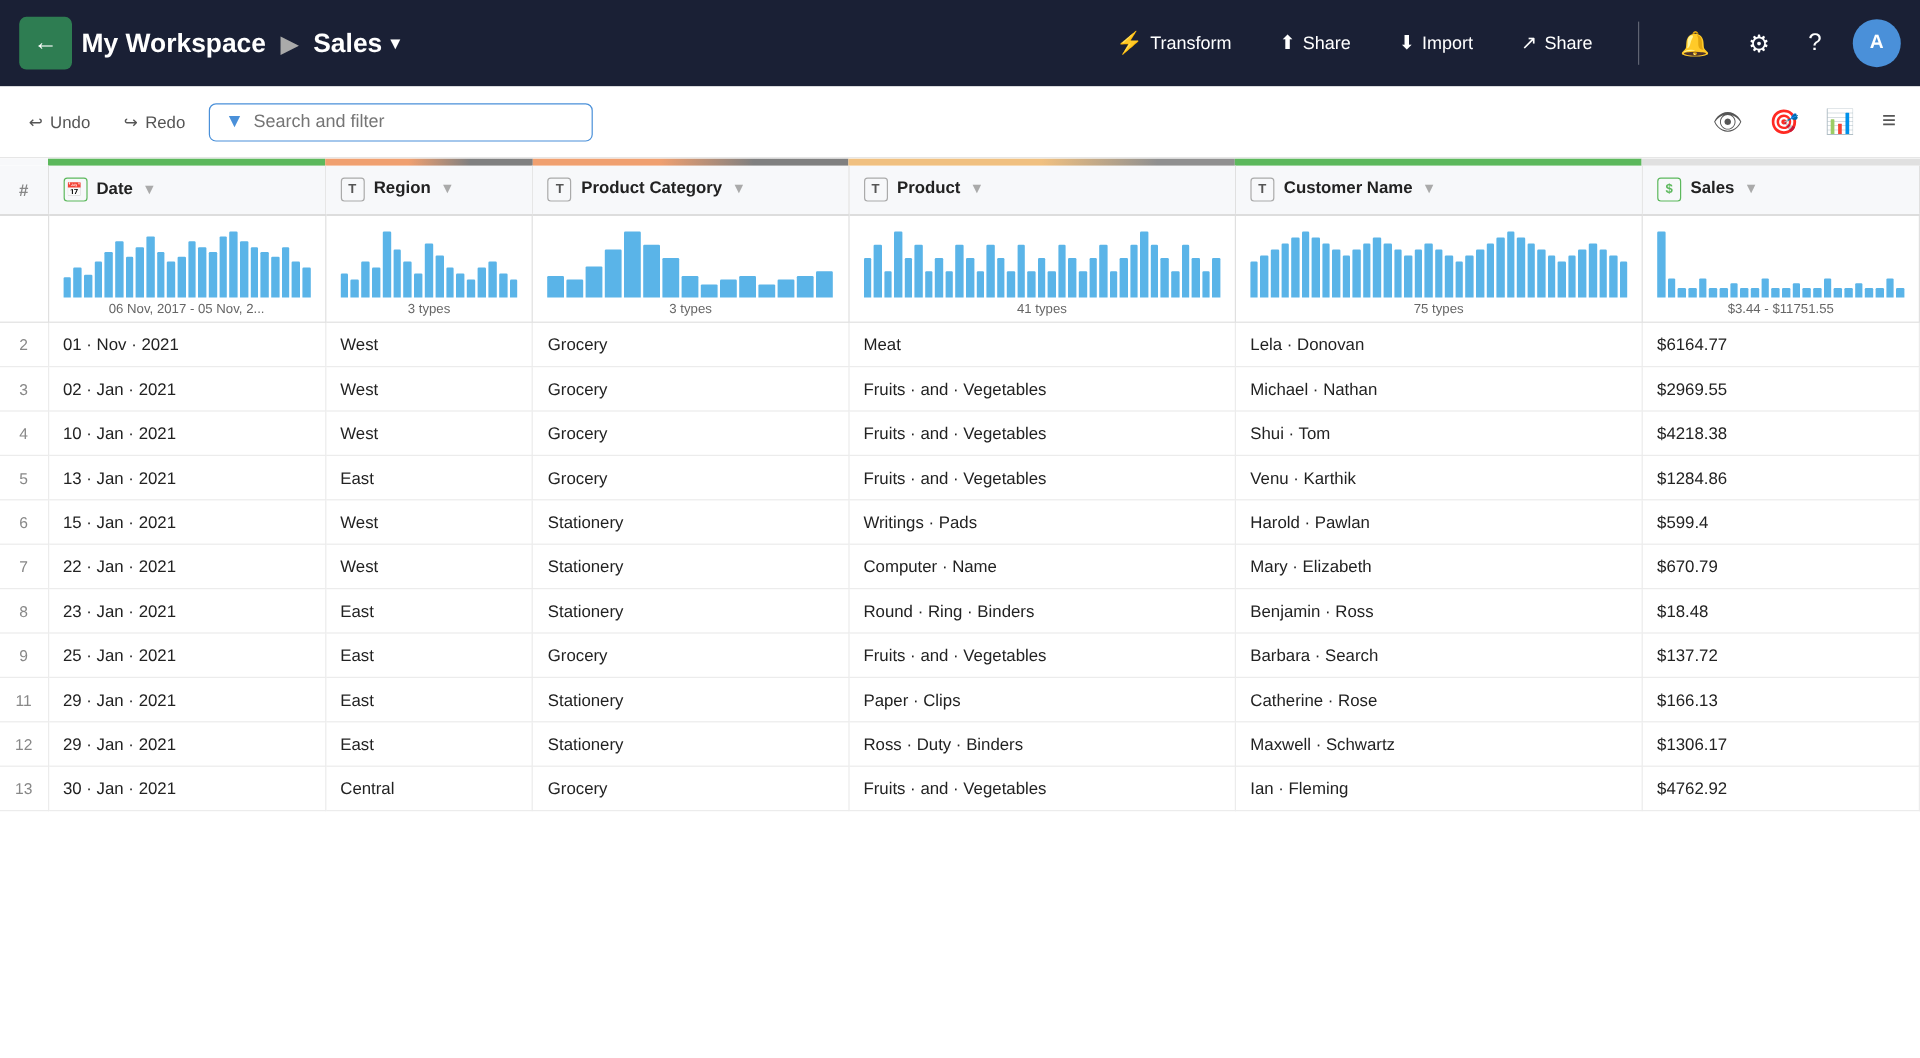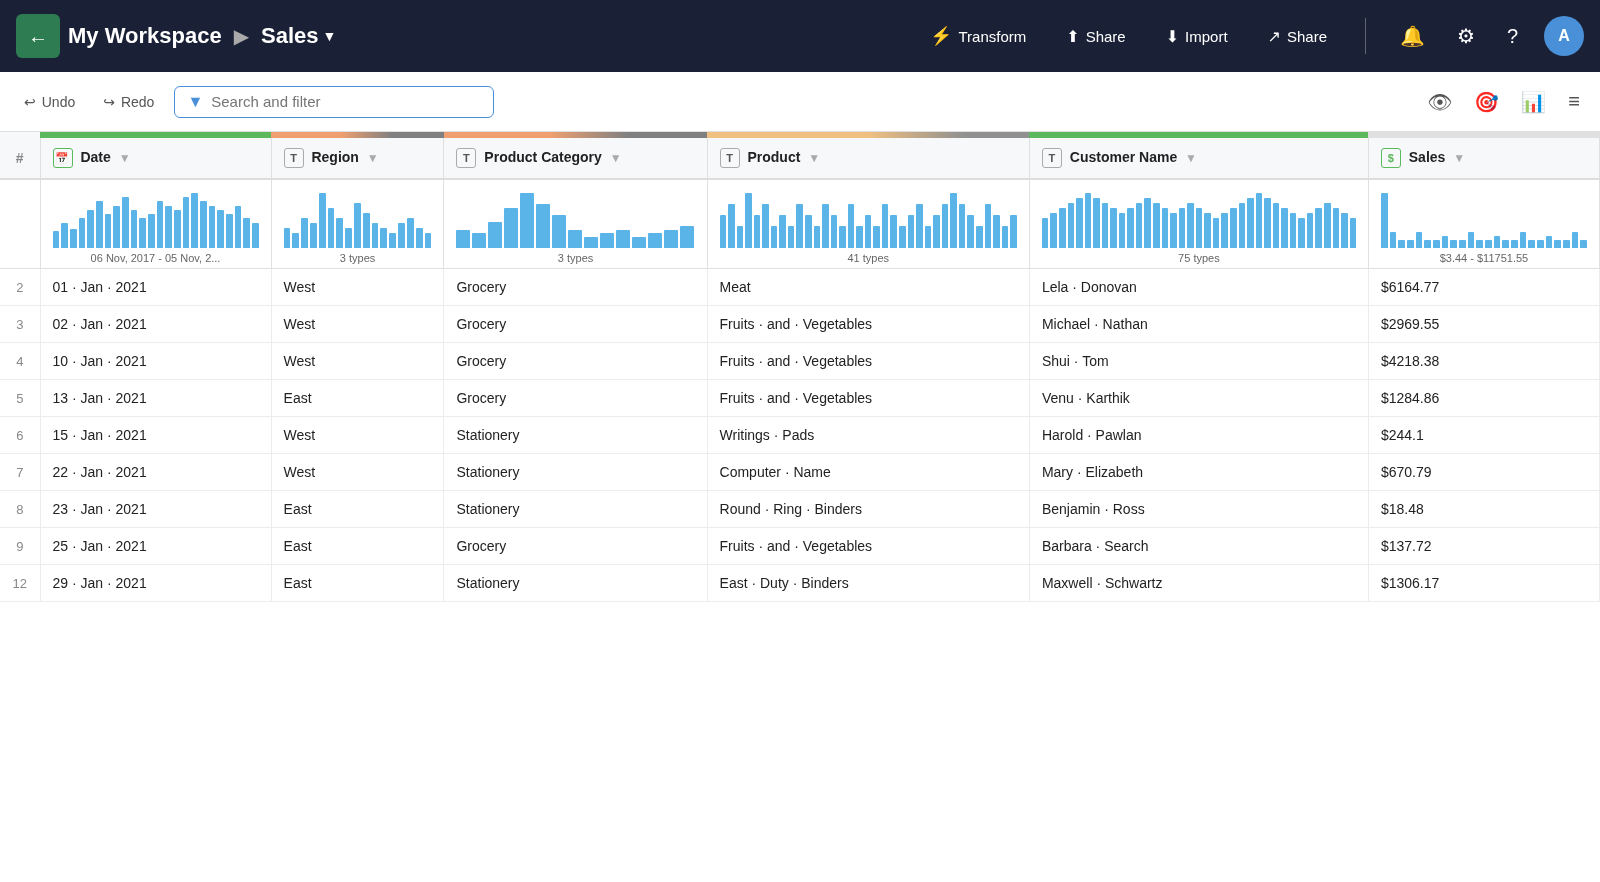--- a/index.html
+++ b/index.html
@@ -554,21 +554,21 @@
               <div class="mini-bar" style="height: 7.85714px; flex: 1 1 0%;"></div>
               <div class="mini-bar" style="height: 7.85714px; flex: 1 1 0%;"></div>
               <div class="mini-bar" style="height: 15.7143px; flex: 1 1 0%;"></div>
               <div class="mini-bar" style="height: 7.85714px; flex: 1 1 0%;"></div>
             </div>
           <div class="chart-label">$3.44 - $11751.55</div>
         </td>
       </tr>
     <tr class="data-row">
           <td>2</td>
-          <td>01 · Jan · 2021</td>
+          <td>01 · Nov · 2021</td>
           <td>West</td>
           <td>Grocery</td>
           <td>Meat</td>
           <td>Lela · Donovan</td>
           <td>$6164.77</td>
         </tr>
         <tr class="data-row">
           <td>3</td>
           <td>02 · Jan · 2021</td>
           <td>West</td>
@@ -595,21 +595,21 @@
           <td>Venu · Karthik</td>
           <td>$1284.86</td>
         </tr>
         <tr class="data-row">
           <td>6</td>
           <td>15 · Jan · 2021</td>
           <td>West</td>
           <td>Stationery</td>
           <td>Writings · Pads</td>
           <td>Harold · Pawlan</td>
-          <td>$244.1</td>
+          <td>$599.4</td>
         </tr>
         <tr class="data-row">
           <td>7</td>
           <td>22 · Jan · 2021</td>
           <td>West</td>
           <td>Stationery</td>
           <td>Computer · Name</td>
           <td>Mary · Elizabeth</td>
           <td>$670.79</td>
         </tr>
@@ -625,23 +625,41 @@
         <tr class="data-row">
           <td>9</td>
           <td>25 · Jan · 2021</td>
           <td>East</td>
           <td>Grocery</td>
           <td>Fruits · and · Vegetables</td>
           <td>Barbara · Search</td>
           <td>$137.72</td>
         </tr>
         <tr class="data-row">
+          <td>11</td>
+          <td>29 · Jan · 2021</td>
+          <td>East</td>
+          <td>Stationery</td>
+          <td>Paper · Clips</td>
+          <td>Catherine · Rose</td>
+          <td>$166.13</td>
+        </tr>
+        <tr class="data-row">
           <td>12</td>
           <td>29 · Jan · 2021</td>
           <td>East</td>
           <td>Stationery</td>
-          <td>East · Duty · Binders</td>
+          <td>Ross · Duty · Binders</td>
           <td>Maxwell · Schwartz</td>
           <td>$1306.17</td>
+        </tr>
+        <tr class="data-row">
+          <td>13</td>
+          <td>30 · Jan · 2021</td>
+          <td>Central</td>
+          <td>Grocery</td>
+          <td>Fruits · and · Vegetables</td>
+          <td>Ian · Fleming</td>
+          <td>$4762.92</td>
         </tr>
       </tbody>
   </table>
 </div>
 
 </body></html>

